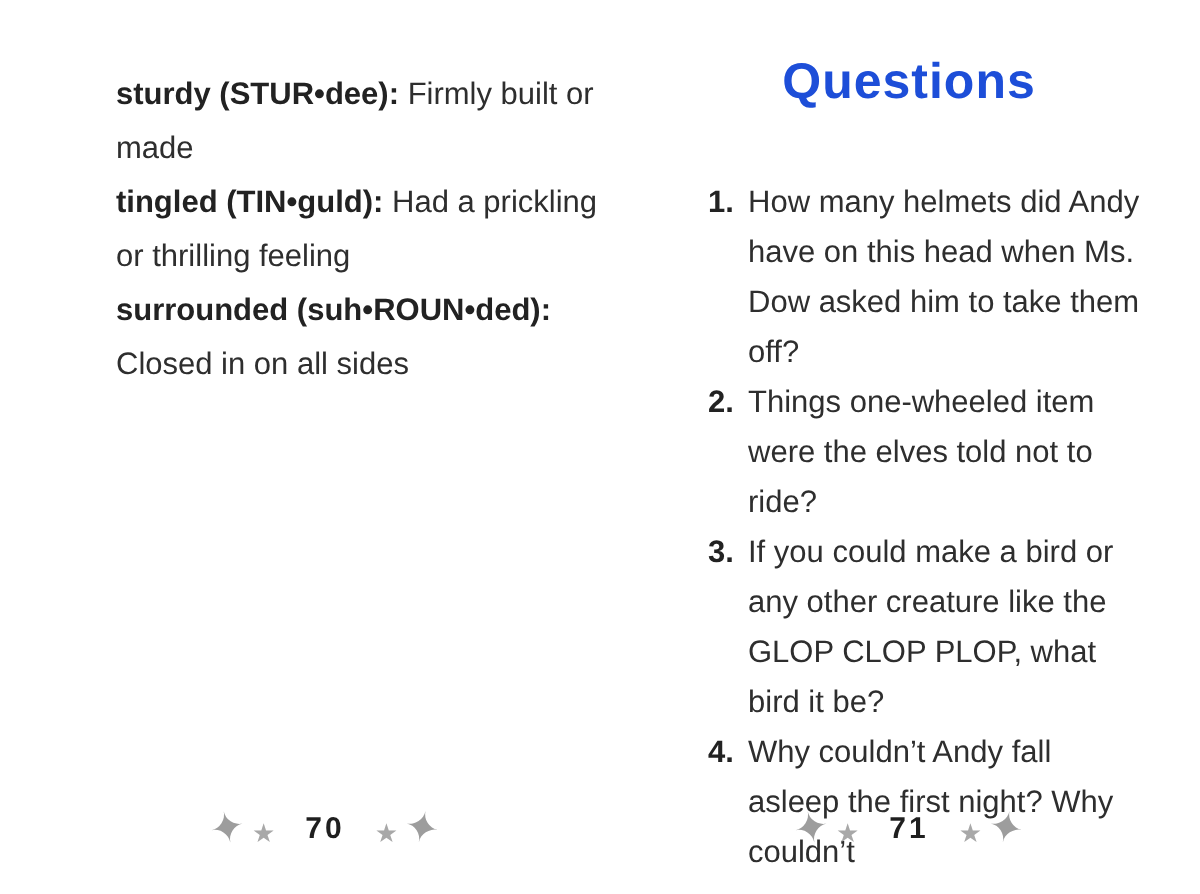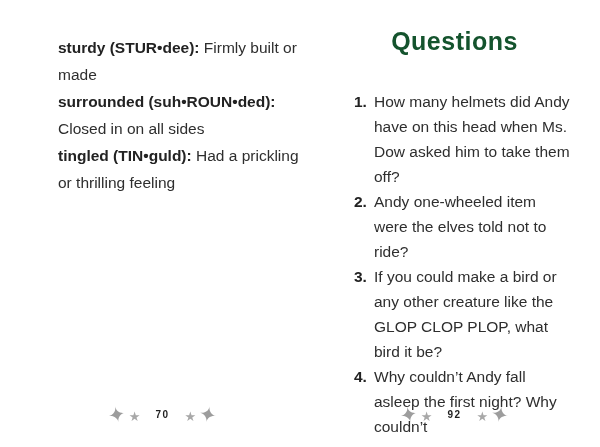--- a/index.html
+++ b/index.html
@@ -43,21 +43,21 @@
   
   .page-right {
     padding-top: 27px;
   }
   .questions-title {
     margin: 0;
     text-align: center;
     font-size: 25px;
     font-weight: 700;
     letter-spacing: 0.5px;
-    color: #14532d;
+    color: #1d4ed8;
   }
   .questions-list {
     list-style: none;
     margin: 33px 0 0 0;
     padding: 0 26px 0 44px;
     font-size: 15.5px;
     line-height: 25px;
   }
   .question-item {
     display: flex;
@@ -100,43 +100,43 @@
   .star-five {
     font-size: 13px;
     line-height: 1;
     display: inline-block;
     position: relative;
     top: 2px;
     color: #a8a8a8;
   }
   .page-number {
     font-weight: 700;
-    font-size: 10px;
+    font-size: 15px;
     letter-spacing: 1.5px;
     color: #1f1f1f;
   }
 </style>
 </head>
 <body>
 
 <div class="spread">
 
   <div class="page page-left">
     <div class="glossary">
       <p class="glossary-entry">
         <span class="glossary-term">sturdy (STUR•dee):</span>
         <span class="glossary-def">Firmly built or made</span>
       </p>
       <p class="glossary-entry">
+        <span class="glossary-term">tingled (TIN•guld):</span>
+        <span class="glossary-def">Had a prickling or thrilling feeling</span>
+      </p>
+      <p class="glossary-entry">
         <span class="glossary-term">surrounded (suh•ROUN•ded):</span>
         <span class="glossary-def">Closed in on all sides</span>
-      </p>
-      <p class="glossary-entry">
-        <span class="glossary-term">tingled (TIN•guld):</span>
-        <span class="glossary-def">Had a prickling or thrilling feeling</span>
       </p>
     </div>
 
     <div class="page-footer">
       <span class="star-group">
         <span class="star-four tilt-left">✦</span>
         <span class="star-five">★</span>
       </span>
       <span class="page-number">70</span>
       <span class="star-group">
@@ -149,38 +149,38 @@
   <div class="page page-right">
     <h1 class="questions-title">Questions</h1>
 
     <ol class="questions-list">
       <li class="question-item">
         <span class="question-number">1.</span>
         <span class="question-text">How many helmets did Andy have on this head when Ms. Dow asked him to take them off?</span>
       </li>
       <li class="question-item">
         <span class="question-number">2.</span>
-        <span class="question-text">Andy one-wheeled item were the elves told not to ride?</span>
+        <span class="question-text">Things one-wheeled item were the elves told not to ride?</span>
       </li>
       <li class="question-item">
         <span class="question-number">3.</span>
         <span class="question-text">If you could make a bird or any other creature like the GLOP CLOP PLOP, what bird it be?</span>
       </li>
       <li class="question-item">
         <span class="question-number">4.</span>
         <span class="question-text">Why couldn’t Andy fall asleep the first night? Why couldn’t</span>
       </li>
     </ol>
 
     <div class="page-footer">
       <span class="star-group">
         <span class="star-four tilt-left">✦</span>
         <span class="star-five">★</span>
       </span>
-      <span class="page-number">92</span>
+      <span class="page-number">71</span>
       <span class="star-group">
         <span class="star-five">★</span>
         <span class="star-four tilt-right">✦</span>
       </span>
     </div>
   </div>
 
 </div>
 
 </body></html>

